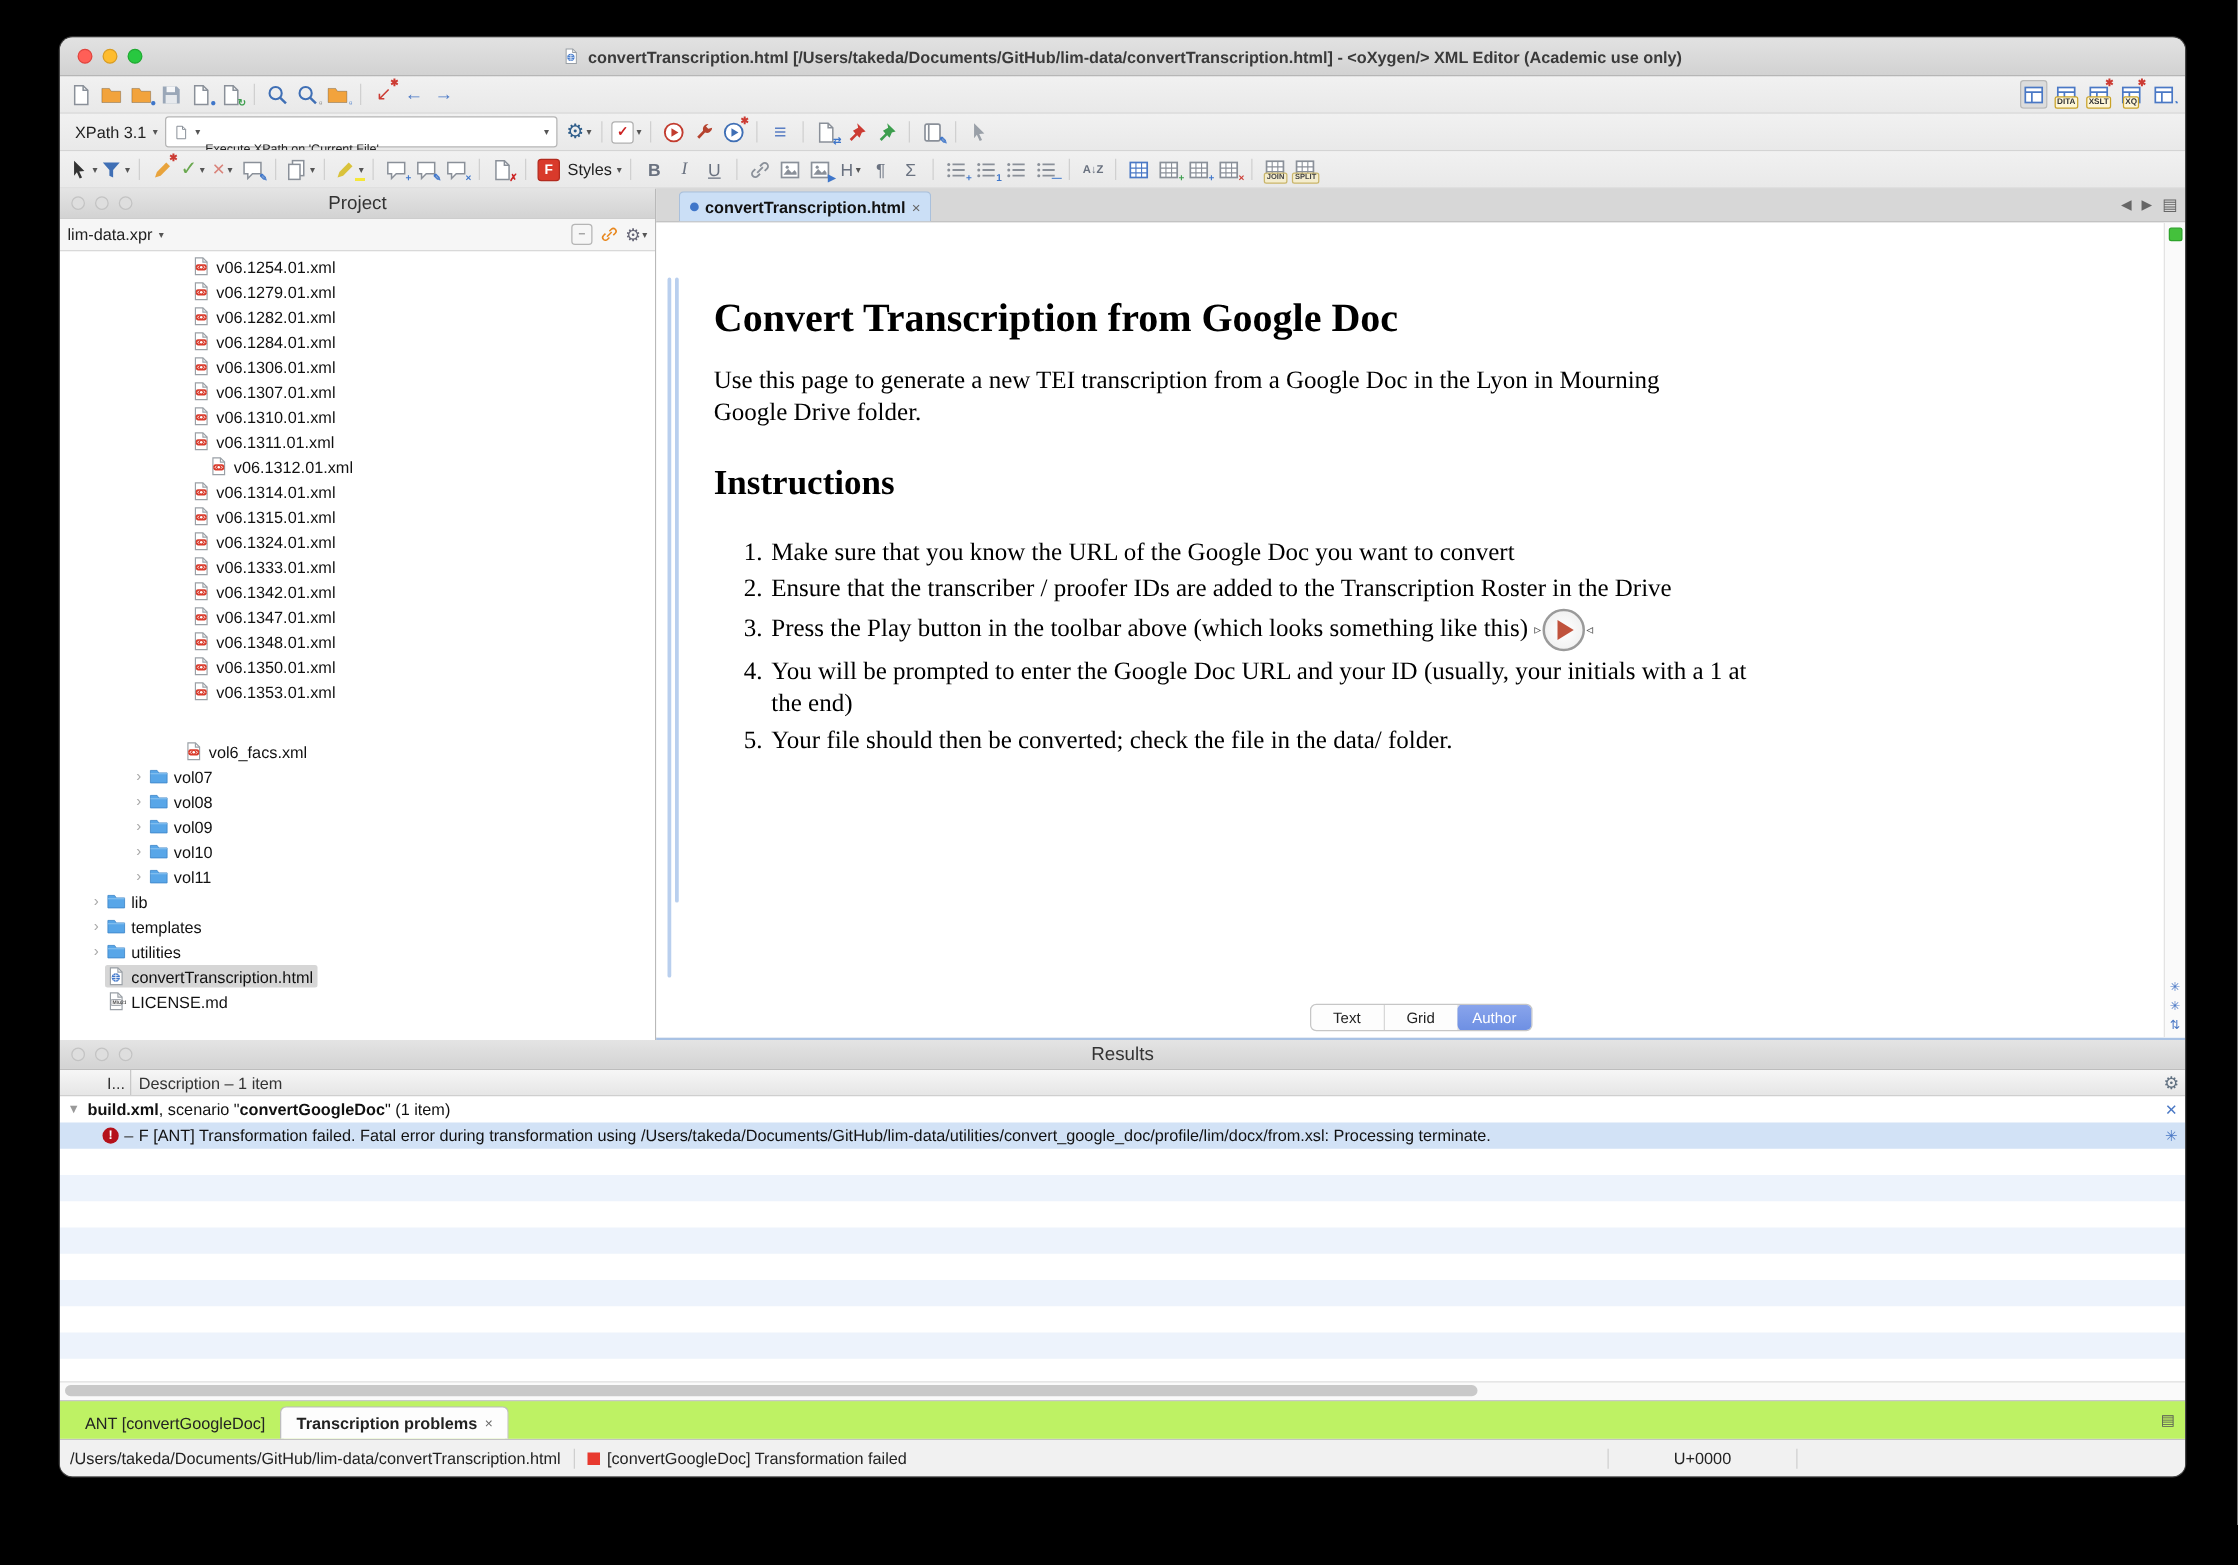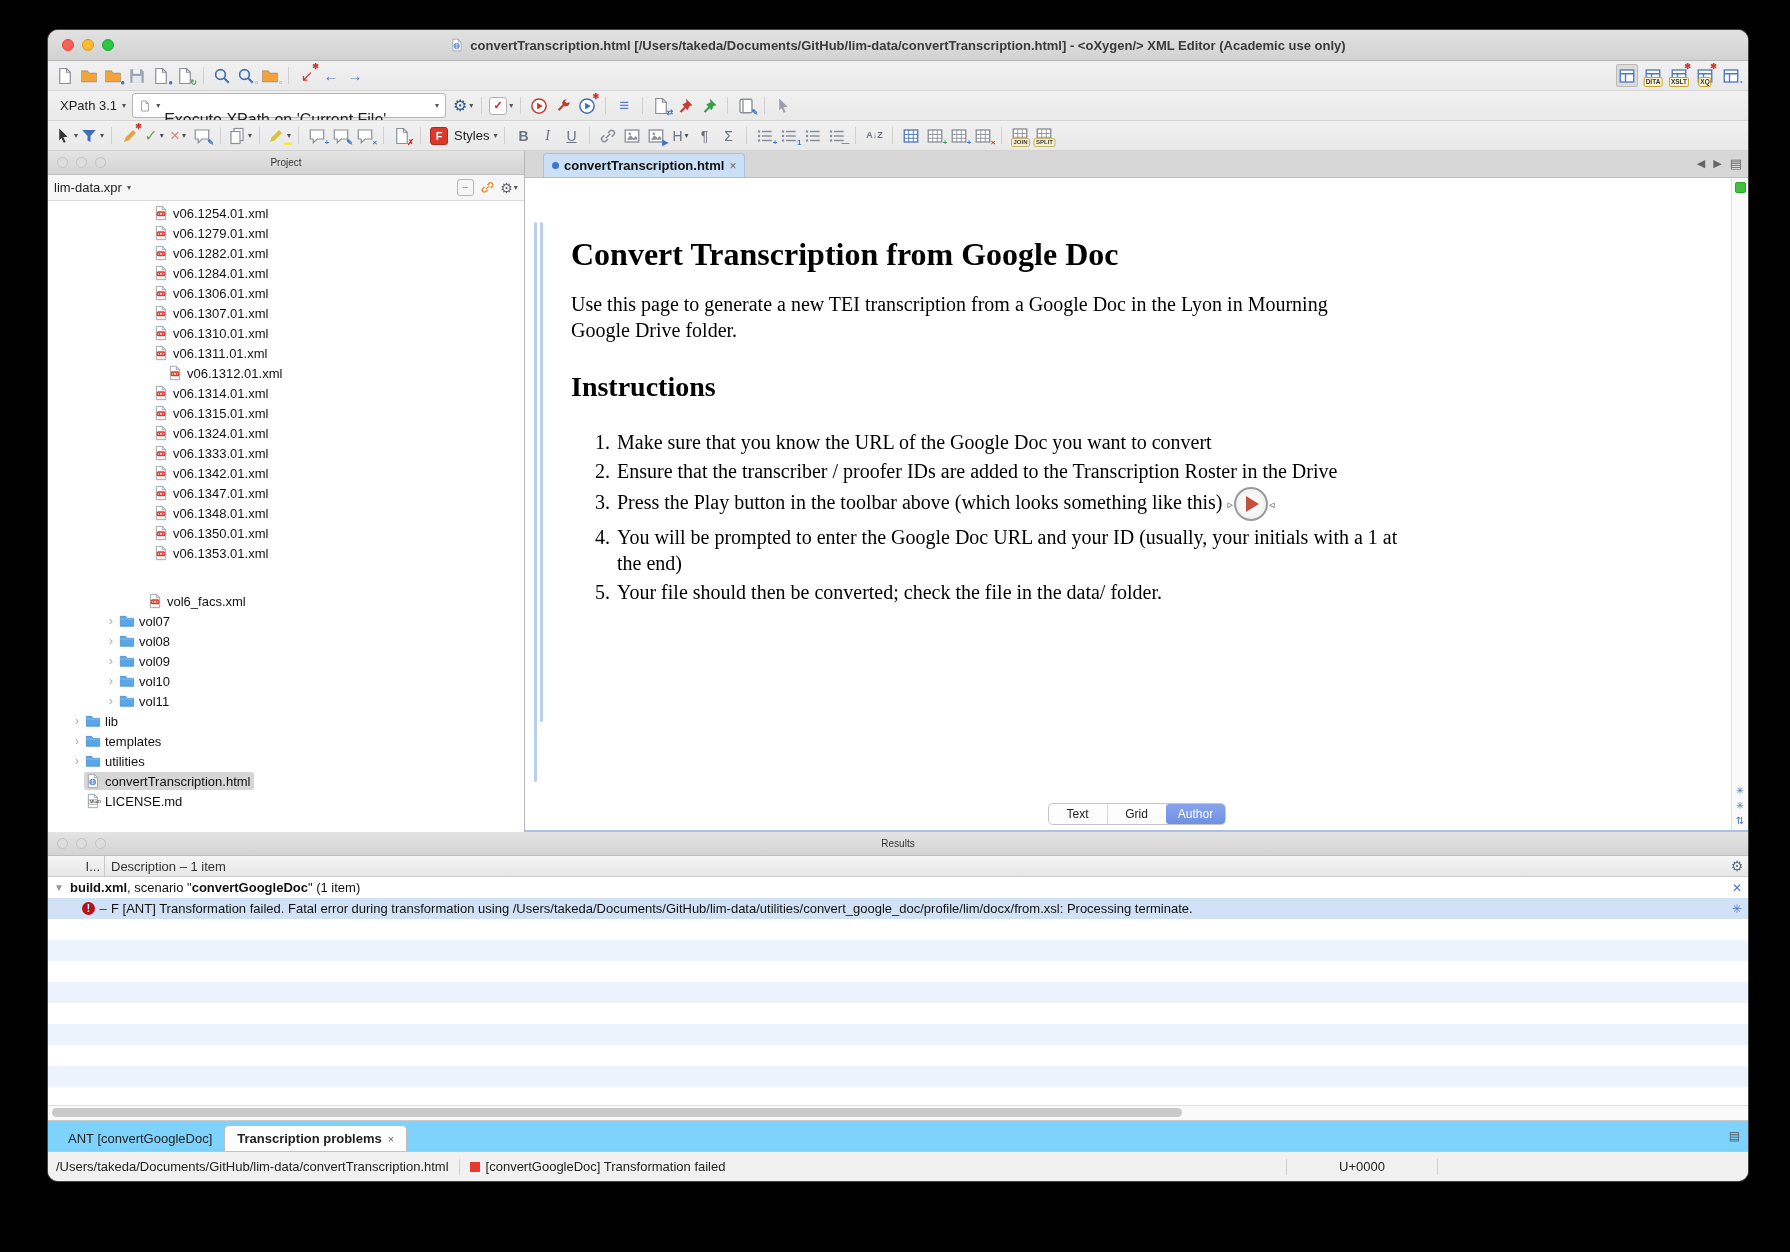--- a/index.html
+++ b/index.html
@@ -31,27 +31,27 @@
   .badge{position:absolute;bottom:0px;left:50%;transform:translateX(-50%);font-size:6.5px;font-weight:bold;
          background:#fdf6d8;border:1px solid #c9a227;border-radius:2px;padding:0 1px;color:#333;line-height:1.2;}
   .underlabel{position:absolute;bottom:-1px;left:50%;transform:translateX(-50%);font-size:6px;font-weight:bold;color:#444;
          background:#f4edce;border:1px solid #c9b56a;border-radius:2px;padding:0 1px;line-height:1.1;}
   .boxglyph{display:inline-flex;align-items:center;justify-content:center;width:16px;height:16px;border-radius:3px;
             font-weight:bold;font-size:11px;}
   .tbtext{font-size:13px;color:#222;padding:0 2px;}
   .tb-right{margin-left:auto;display:flex;align-items:center;gap:4px;}
   .xpath-combo{display:inline-flex;align-items:center;height:23px;background:#fff;border:1px solid #b5b5b5;
                border-radius:3px;padding:0 6px;margin:0 4px;width:300px;gap:4px;}
-  .xpath-combo .ct{font-size:16px;color:#222;flex:1;margin-top:28px;}
+  .xpath-combo .ct{font-size:10px;color:#222;flex:1;margin-top:28px;}
   
   .main{flex:1 1 auto;display:flex;min-height:0;}
   .project{width:476px;flex:0 0 auto;background:#fff;border-right:1px solid #b9b9b9;display:flex;flex-direction:column;min-height:0;}
   .panel-header{height:23px;background:linear-gradient(#e4e4e4,#d3d3d3);border-bottom:1px solid #bdbdbd;
                 position:relative;display:flex;align-items:center;justify-content:center;flex:0 0 auto;}
-  .panel-header .ph-title{font-size:10px;color:#333;}
+  .panel-header .ph-title{font-size:15px;color:#333;}
   .ph-dots{position:absolute;left:9px;display:flex;gap:8px;}
   .ph-dot{width:11px;height:11px;border-radius:50%;background:#dedede;border:1px solid #c3c3c3;box-sizing:border-box;}
   .proj-root{height:25px;display:flex;align-items:center;background:#f6f6f6;border-bottom:1px solid #d9d9d9;
              padding:0 6px;gap:4px;flex:0 0 auto;}
   .proj-root .rt{font-size:13px;color:#222;}
   .proj-root .spacer{flex:1;}
   .mini-ic{display:inline-flex;align-items:center;justify-content:center;width:18px;height:18px;}
   .tree{flex:1 1 auto;overflow:hidden;padding-top:2px;}
   .tree-row{height:20px;display:flex;align-items:center;font-size:13px;color:#111;}
   .tr-chev{width:14px;color:#a9a9a9;font-size:12px;text-align:center;flex:0 0 auto;line-height:1;}
@@ -98,21 +98,21 @@
   .res-row .chev{width:22px;text-align:center;color:#999;font-size:10px;flex:0 0 auto;}
   .err-ic{width:13px;height:13px;border-radius:50%;background:#b5121b;color:#fff;font-size:10px;font-weight:bold;
           display:inline-flex;align-items:center;justify-content:center;line-height:1;flex:0 0 auto;}
   .res-row.selected{background:#d2e2f6;}
   .stripe{height:21px;}
   .stripe:nth-child(even){background:#edf3fc;}
   .res-rail{position:absolute;right:2px;top:3px;display:flex;flex-direction:column;gap:9px;align-items:center;width:18px;}
   .res-rail span{font-size:12px;line-height:1;}
   .hscroll{position:absolute;left:0;right:0;bottom:0;height:14px;background:#fafafa;border-top:1px solid #e0e0e0;}
   .hthumb{position:absolute;left:4px;top:2px;width:1130px;height:9px;border-radius:5px;background:#c9c9c9;}
-  .res-tabs{height:30px;background:#7dd3fc;border-top:1px solid #c9c9c9;display:flex;align-items:flex-end;padding:0 8px;flex:0 0 auto;position:relative;}
+  .res-tabs{height:30px;background:#bef264;border-top:1px solid #c9c9c9;display:flex;align-items:flex-end;padding:0 8px;flex:0 0 auto;position:relative;}
   .rtab{height:25px;display:flex;align-items:center;gap:6px;padding:0 12px;font-size:13px;color:#222;}
   .rtab.selected{background:#fdfdfd;border:1px solid #bdbdbd;border-bottom:none;border-radius:5px 5px 0 0;font-weight:bold;}
   .rtab .tx{font-size:11px;color:#666;font-weight:normal;}
   .rt-ctrl{position:absolute;right:8px;top:8px;color:#555;font-size:12px;}
   
   .statusbar{height:29px;background:#f1f1f1;border-top:1px solid #c2c2c2;display:flex;align-items:center;
              font-size:13px;color:#222;flex:0 0 auto;}
   .sb-sep{width:1px;height:16px;background:#cfcfcf;margin:0 10px;}
   .sb-sq{width:10px;height:10px;background:#e8392e;margin-right:6px;flex:0 0 auto;}
   .sb-path{margin-left:8px;}

